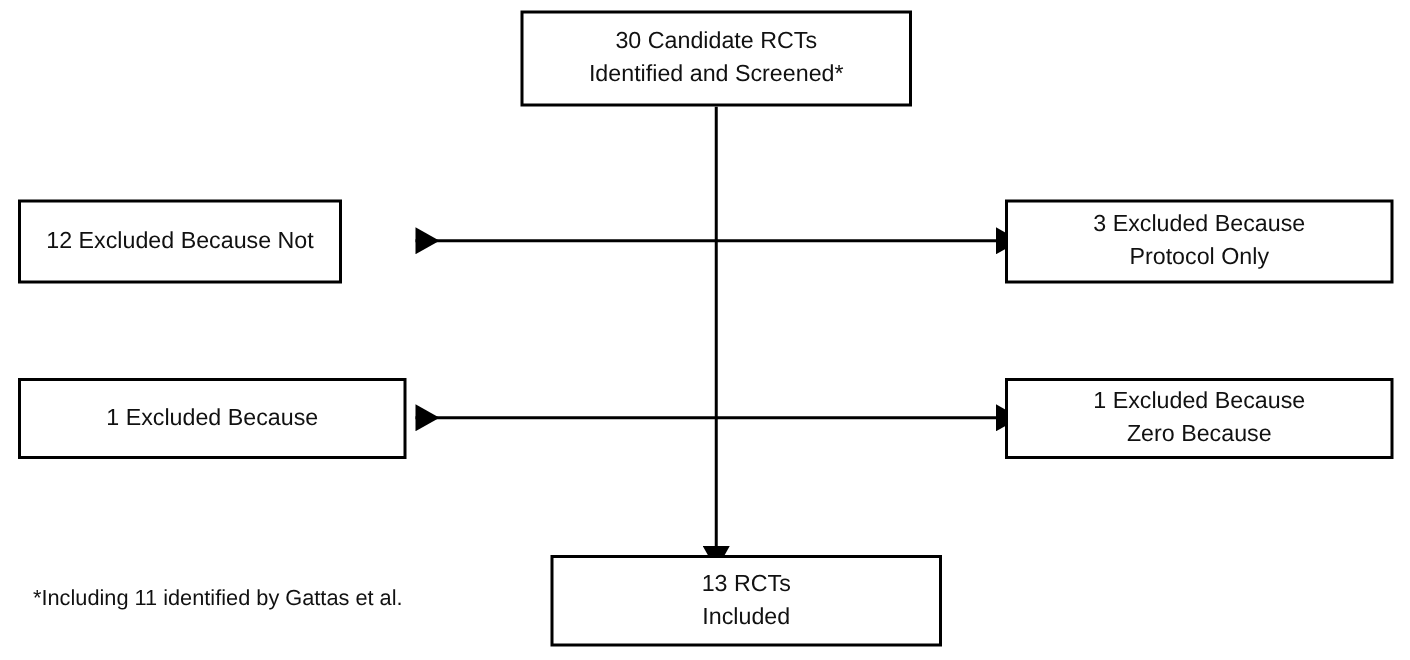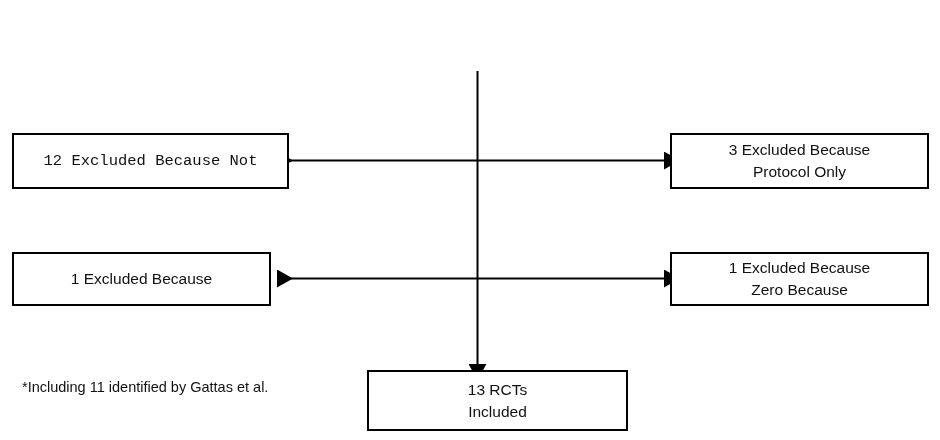--- a/index.html
+++ b/index.html
@@ -41,30 +41,30 @@
     line-height: 1.42;
     color: #111111;
     z-index: 2;
   }
   .node-line {
     display: block;
     white-space: nowrap;
   }
   
   #node-top     { left: 347px; top: 7px;   width: 261px; height: 64px; }
-  #node-excl-1  { left: 12px;  top: 133px; width: 277px; height: 56px; font-family: Liberation Mono, monospace; }
+  #node-excl-1  { left: 12px;  top: 133px; width: 216px; height: 56px; }
   #node-excl-2  { left: 670px; top: 133px; width: 259px; height: 56px; }
   #node-excl-3  { left: 12px;  top: 252px; width: 259px; height: 54px; }
   #node-excl-4  { left: 670px; top: 252px; width: 259px; height: 54px; }
   #node-bottom  { left: 347px; top: 370px; width: 261px; height: 61px; margin-left: 20px; }
 
   .footnote {
     position: absolute;
     left: 22px;
-    top: 378px;
+    top: 390px;
     font-size: 14.5px;
     line-height: 1.3;
     color: #111111;
     white-space: nowrap;
     z-index: 2;
   }
 </style>
 </head>
 <body>
 
@@ -85,20 +85,24 @@
 
     <line x1="477.5" y1="71" x2="477.5" y2="364" stroke="#000000" stroke-width="2" marker-end="url(#arrow-down)"></line>
 
     <line x1="477.5" y1="160.5" x2="277" y2="160.5" stroke="#000000" stroke-width="2" marker-end="url(#arrow-left)"></line>
     <line x1="477.5" y1="160.5" x2="664" y2="160.5" stroke="#000000" stroke-width="2" marker-end="url(#arrow-right)"></line>
 
     <line x1="477.5" y1="278.5" x2="277" y2="278.5" stroke="#000000" stroke-width="2" marker-end="url(#arrow-left)"></line>
     <line x1="477.5" y1="278.5" x2="664" y2="278.5" stroke="#000000" stroke-width="2" marker-end="url(#arrow-right)"></line>
   </svg>
 
+  <div class="node-box" id="node-top">
+    <span class="node-line">30 Candidate RCTs</span>
+    <span class="node-line">Identified and Screened*</span>
+  </div>
 
   <div class="node-box" id="node-excl-1">
     <span class="node-line">12 Excluded Because Not</span>
   </div>
 
   <div class="node-box" id="node-excl-2">
     <span class="node-line">3 Excluded Because</span>
     <span class="node-line">Protocol Only</span>
   </div>
 

